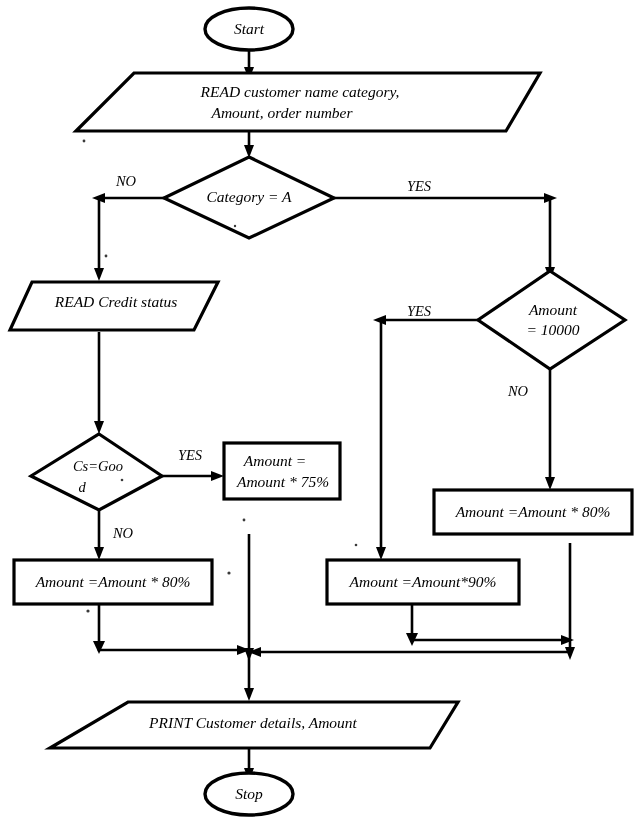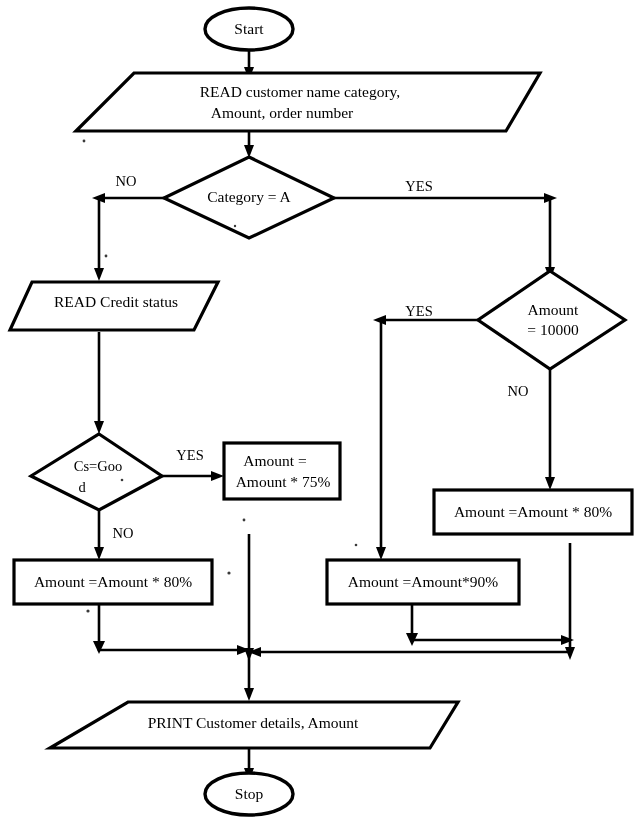--- a/index.html
+++ b/index.html
@@ -11,20 +11,21 @@
     width: 640px;
     height: 828px;
     font-family: "Liberation Serif", serif;
     overflow: hidden;
   }
   #flowchart-root {
     position: relative;
     width: 640px;
     height: 828px;
     background: #ffffff;
+    font-style: italic;
   }
   svg.chart-svg {
     display: block;
     width: 640px;
     height: 828px;
   }
   .shape-stroke {
     fill: #ffffff;
     stroke: #000000;
     stroke-width: 3.2;

